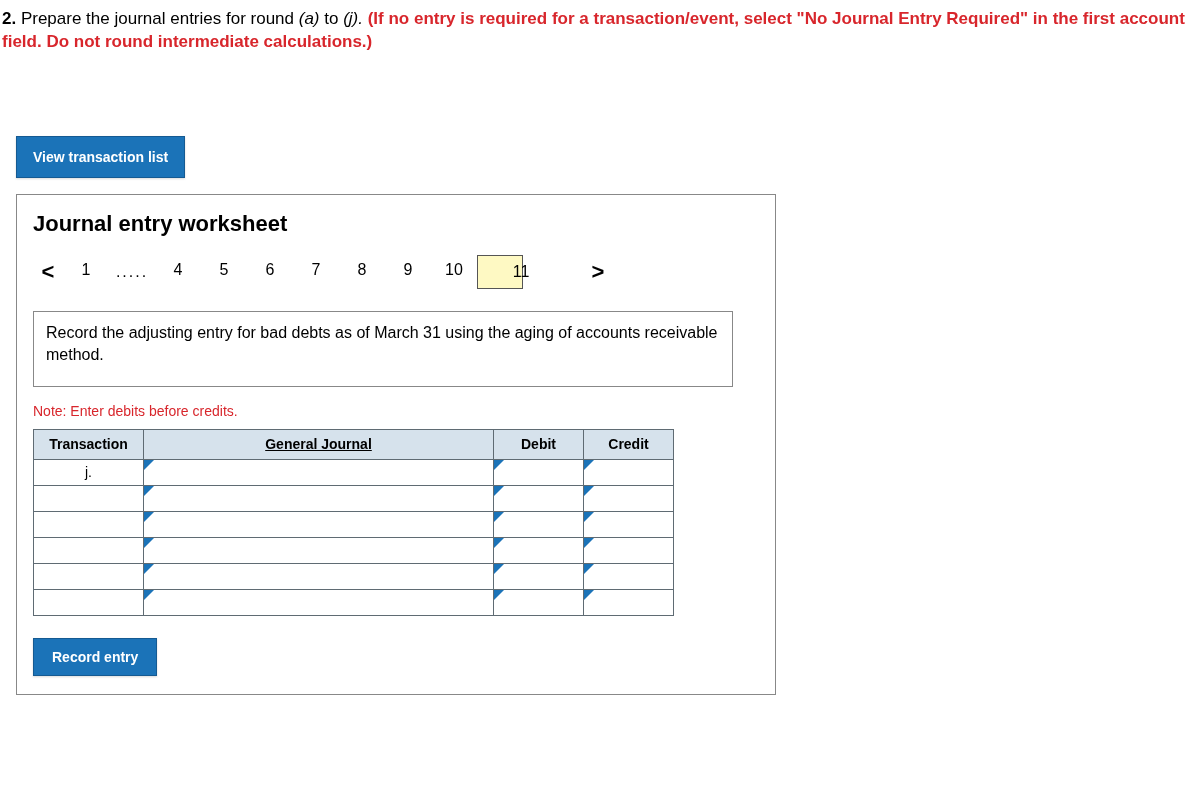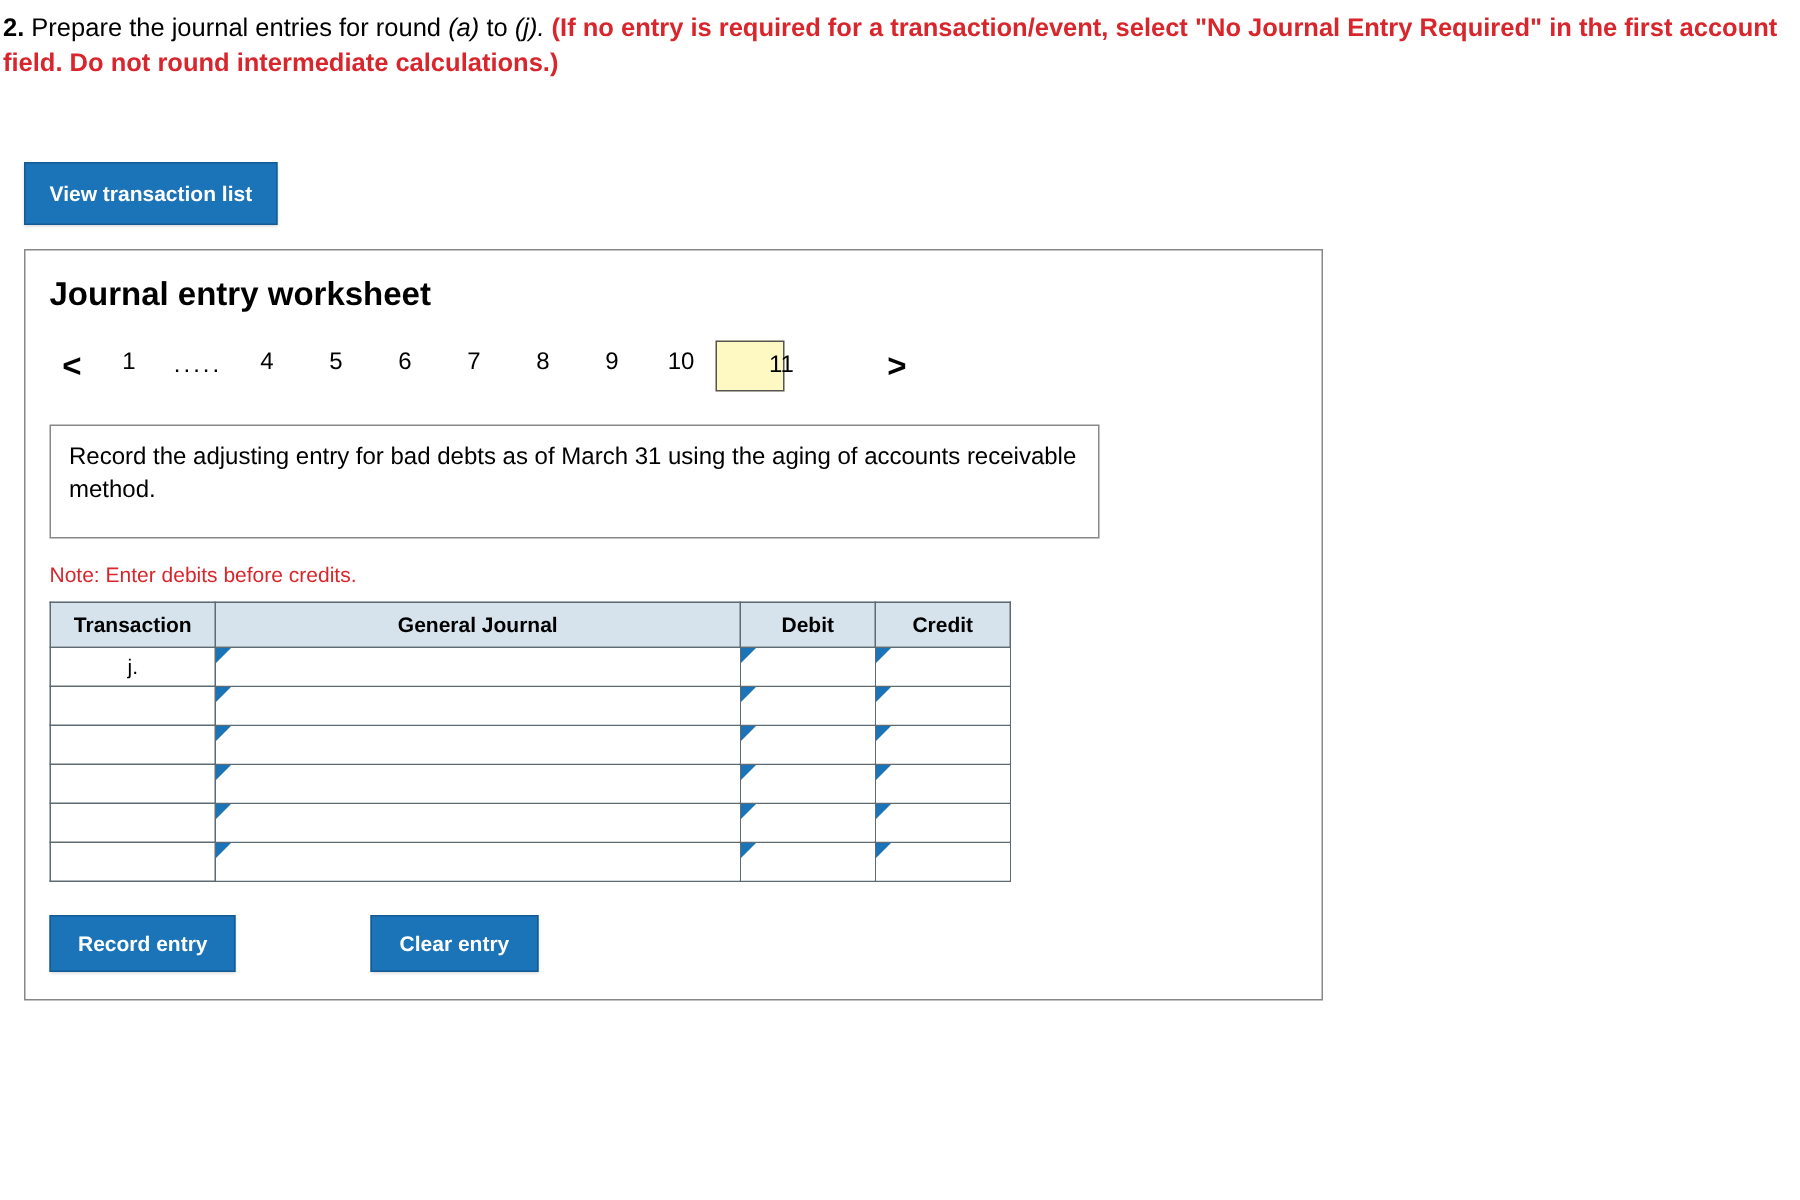--- a/index.html
+++ b/index.html
@@ -21,27 +21,27 @@
 
   .view-btn {
     display: inline-block;
     background: #1b73b8;
     color: #fff;
     font-weight: 700;
     font-size: 14px;
     padding: 12px 16px;
     border: 1px solid #155a92;
     box-shadow: 0 1px 2px rgba(0,0,0,.15);
-    margin: 50px 0 16px 16px;
+    margin: 78px 0 16px 16px;
     cursor: pointer;
   }
 
   .worksheet-box {
     border: 1px solid #888;
-    width: 866px;
+    width: 760px;
     margin-left: 16px;
     padding: 16px 16px 18px 16px;
   }
   .ws-title {
     font-family: Verdana, Arial, sans-serif;
     font-size: 22px;
     font-weight: 700;
     margin-bottom: 18px;
   }
 
@@ -102,21 +102,21 @@
     font-size: 14px;
     text-align: center;
     vertical-align: middle;
   }
   table.journal th {
     background: #d6e2ec;
     font-weight: 700;
     height: 30px;
   }
   .col-trans { width: 110px; }
-  .col-gj { width: 350px; }
+  .col-gj { width: 350px; text-decoration: underline; }
   .col-amt { width: 90px; }
   table.journal td { height: 26px; background:#fff; }
   .dd-cell {
     position: relative;
   }
   .dd-mark {
     position: absolute;
     left: 0;
     top: 0;
     width: 0; height: 0;
@@ -258,19 +258,18 @@
           <td class="col-amt dd-cell">
             <div class="dd-mark"></div>
           </td>
         </tr>
       </tbody>
   </table>
 
   <div class="btn-row">
     <div class="blue-btn"><span>Record entry</span></div>
     <div style="width:70px;"></div>
-    <div class="blue-btn"><span>Clear entry</span></div>
     <div class="spacer-flex"></div>
   </div>
 </div>
 
 
 
 
 </body></html>

